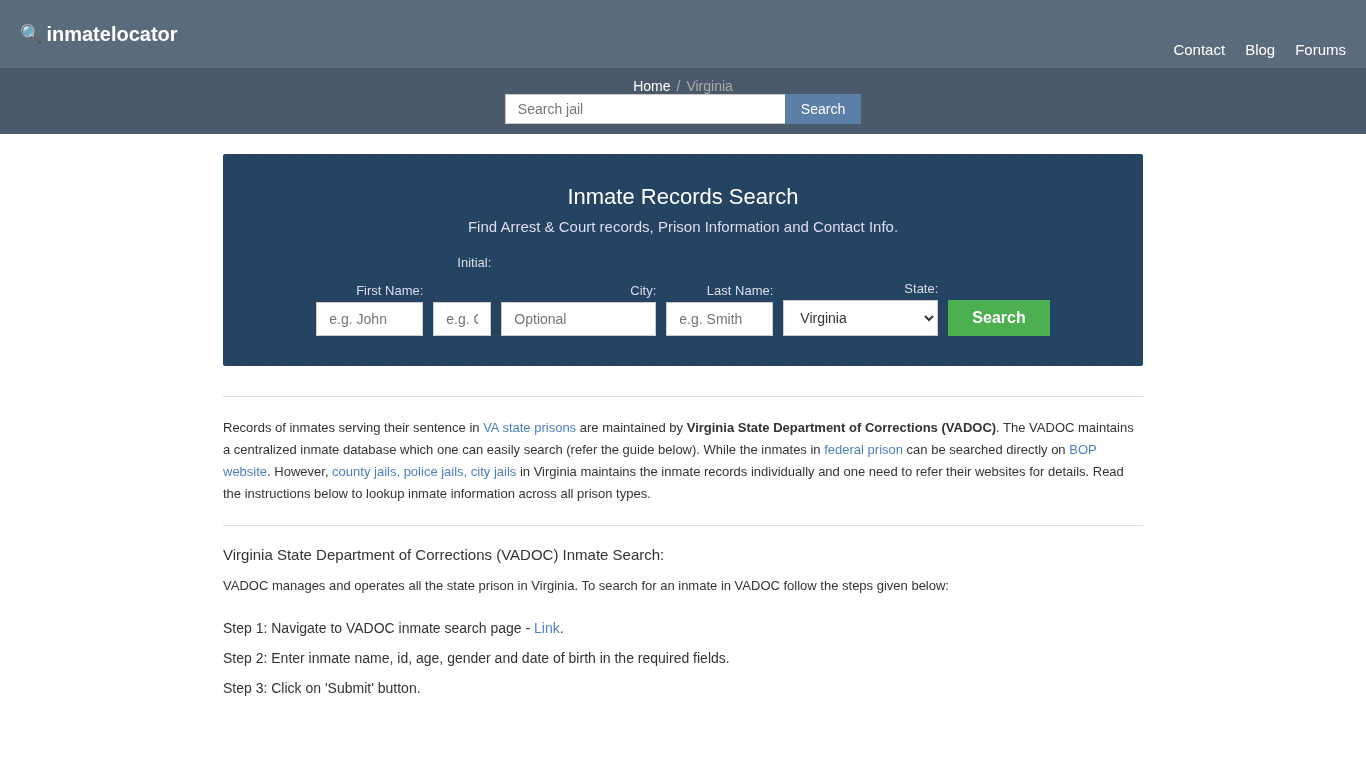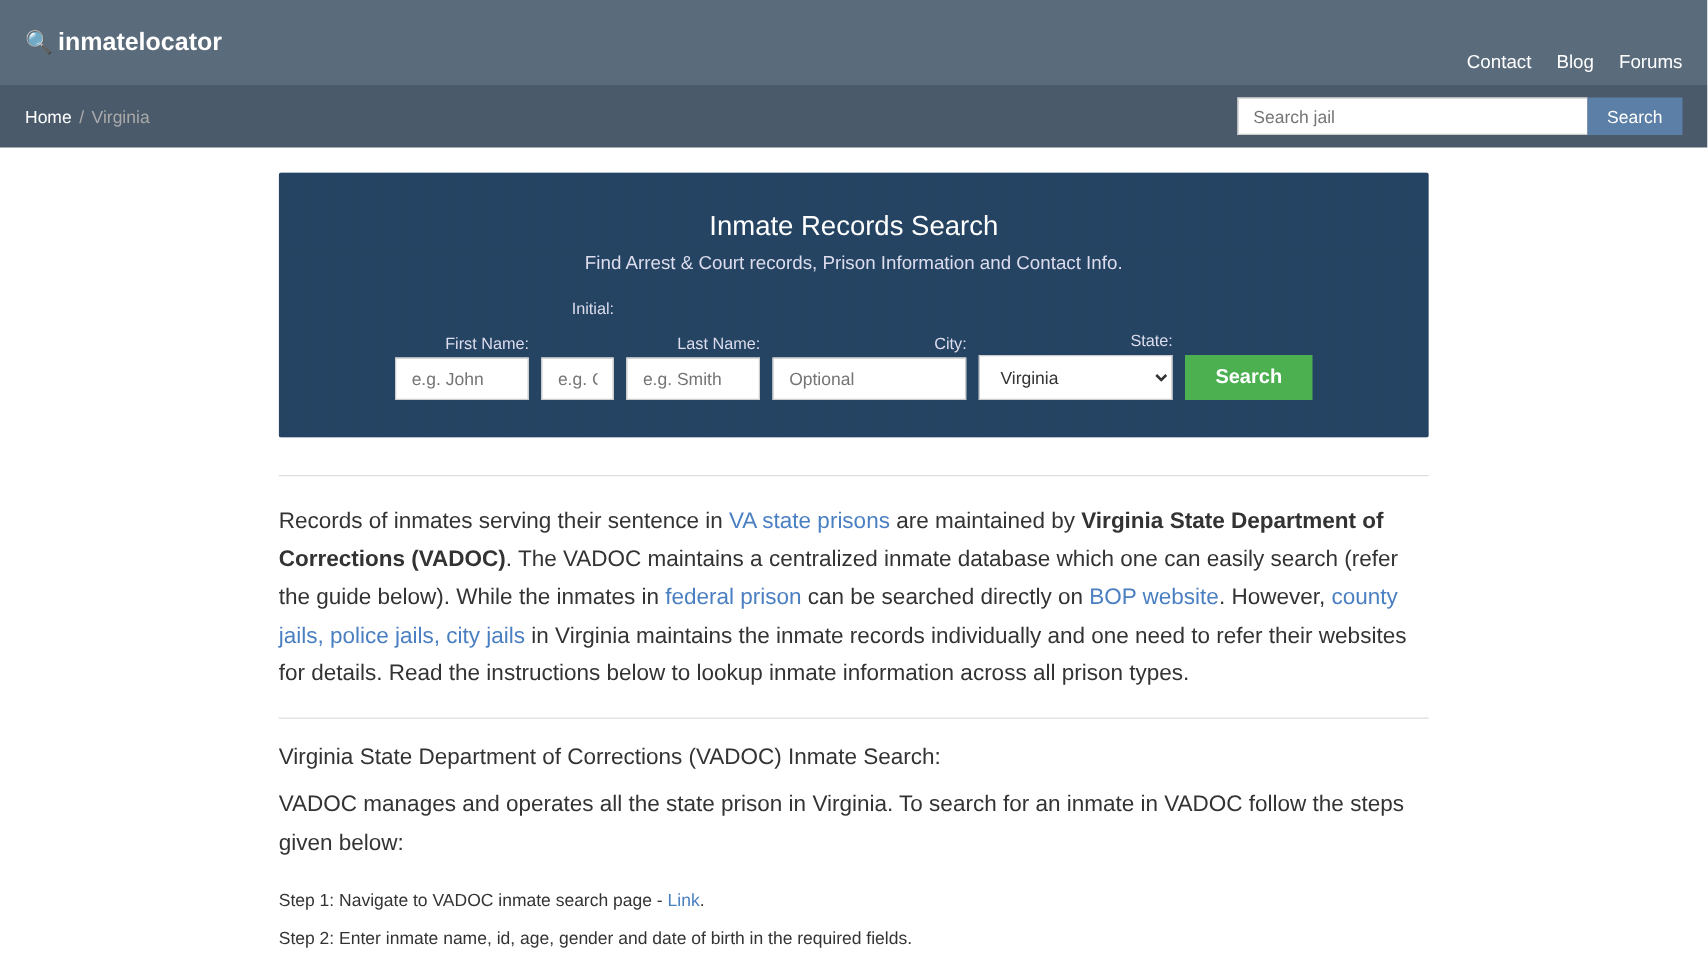--- a/index.html
+++ b/index.html
@@ -30,20 +30,21 @@
       margin-top: 31px;
     }
 
     
     .breadcrumb-bar {
       background: #4a5a6a;
       padding: 10px 20px;
       display: flex;
       align-items: center;
       justify-content: space-between;
+      flex-direction: column;
     }
     .breadcrumb {
       display: flex;
       align-items: center;
       gap: 6px;
       color: #ccc;
       font-size: 14px;
     }
     .breadcrumb a { color: #fff; text-decoration: none; }
     .breadcrumb .separator { color: #aaa; }
@@ -174,29 +175,29 @@
 
     
     .divider {
       border: none;
       border-top: 1px solid #ddd;
       margin: 10px 0 20px 0;
     }
 
     
     .content-text {
-      font-size: 18px;
+      font-size: 13px;
       line-height: 1.7;
       color: #333;
       margin-bottom: 20px;
     }
     .content-text a { color: #4a7fc1; text-decoration: none; }
 
     .section-title {
-      font-size: 18px;
+      font-size: 15px;
       font-weight: normal;
       color: #333;
       margin-bottom: 12px;
     }
     .step-text {
       font-size: 14px;
       line-height: 1.7;
       margin-bottom: 6px;
     }
     .step-text strong { font-weight: normal; }
@@ -237,27 +238,27 @@
     <div class="banner-subtitle">Find Arrest &amp; Court records, Prison Information and Contact Info.</div>
     <div class="search-form">
       <div class="form-group">
         <label>First Name:</label>
         <input type="text" placeholder="e.g. John" style="">
       </div>
       <div class="form-group initial">
         <label>Initial:</label>
         <input type="text" placeholder="e.g. C" style="">
       </div>
+      <div class="form-group city">
+        <label>City:</label>
+        <input type="text" placeholder="Optional" style="">
+      </div>
       <div class="form-group">
         <label>Last Name:</label>
         <input type="text" placeholder="e.g. Smith" style="">
-      </div>
-      <div class="form-group city">
-        <label>City:</label>
-        <input type="text" placeholder="Optional" style="">
       </div>
       <div class="form-group state">
         <label>State:</label>
         <select>
           <option>Virginia</option>
           <option>Alabama</option>
           <option>Alaska</option>
           <option>Arizona</option>
           <option>Arkansas</option>
           <option>California</option>

